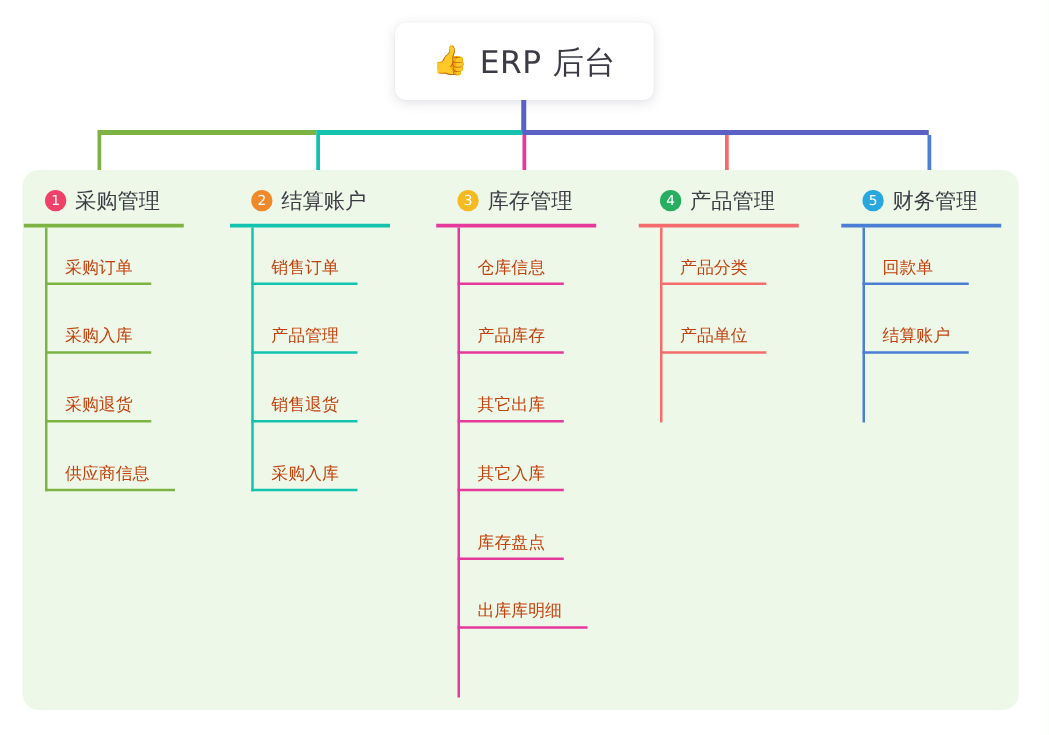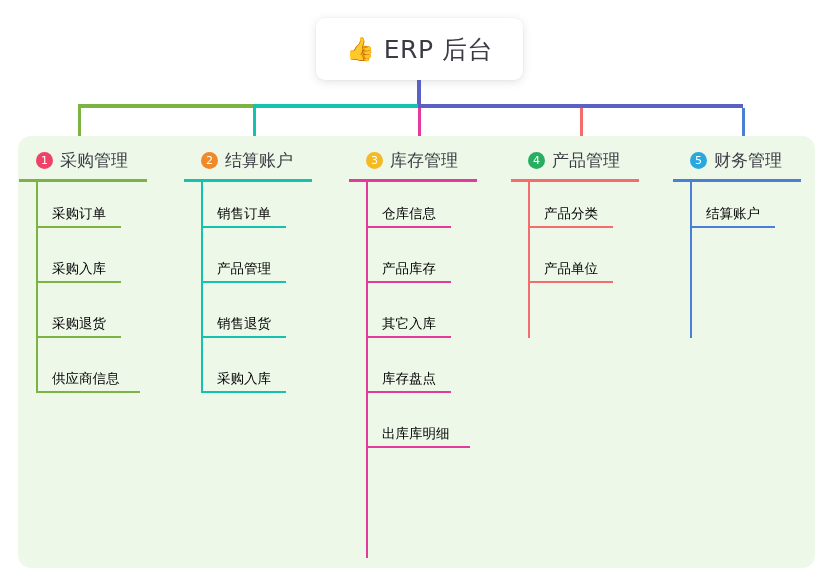--- a/index.html
+++ b/index.html
@@ -54,21 +54,21 @@
   .col-title{font-size:17px;color:#3c3c44;white-space:nowrap;}
   .col-rule{height:3px;margin-top:4px;}
 
   .col-body{position:relative;margin-top:0;}
   .spine{position:absolute;left:17px;top:0;width:2px;}
   .item{
     position:relative;height:55px;box-sizing:border-box;
   }
   .item-label{
     position:absolute;left:33px;bottom:14px;
-    font-size:13.5px;color:#000000;white-space:nowrap;
+    font-size:13.5px;color:#c2410c;white-space:nowrap;
   }
   .item-rule{
     position:absolute;left:17px;bottom:9px;height:2px;
   }
 </style>
 </head>
 <body>
 
 <div id="root-canvas">
 
@@ -156,20 +156,24 @@
             <div class="spine" style="height: 376px; background: rgb(229, 57, 156);"></div>
             <div class="item">
               <span class="item-label">仓库信息</span>
               <div class="item-rule" style="width: 85px; background: rgb(229, 57, 156);"></div>
             </div>
             <div class="item">
               <span class="item-label">产品库存</span>
               <div class="item-rule" style="width: 85px; background: rgb(229, 57, 156);"></div>
             </div>
             <div class="item">
+              <span class="item-label">其它出库</span>
+              <div class="item-rule" style="width: 85px; background: rgb(229, 57, 156);"></div>
+            </div>
+            <div class="item">
               <span class="item-label">其它入库</span>
               <div class="item-rule" style="width: 85px; background: rgb(229, 57, 156);"></div>
             </div>
             <div class="item">
               <span class="item-label">库存盘点</span>
               <div class="item-rule" style="width: 85px; background: rgb(229, 57, 156);"></div>
             </div>
             <div class="item">
               <span class="item-label">出库库明细</span>
               <div class="item-rule" style="width: 104px; background: rgb(229, 57, 156);"></div>
@@ -196,20 +200,24 @@
         </div>
         <div class="col" style="left: 655px; top: 9px;">
           <div class="col-head">
             <span class="badge" style="background: rgb(41, 168, 224);">5</span>
             <span class="col-title">财务管理</span>
           </div>
           <div class="col-rule" style="width: 128px; background: rgb(74, 127, 212);"></div>
           <div class="col-body" style="height: 165px;">
             <div class="spine" style="height: 156px; background: rgb(74, 127, 212);"></div>
             <div class="item">
+              <span class="item-label">回款单</span>
+              <div class="item-rule" style="width: 85px; background: rgb(74, 127, 212);"></div>
+            </div>
+            <div class="item">
               <span class="item-label">结算账户</span>
               <div class="item-rule" style="width: 85px; background: rgb(74, 127, 212);"></div>
             </div>
           </div>
         </div>
       </div>
   </div>
 
 </div>
 

